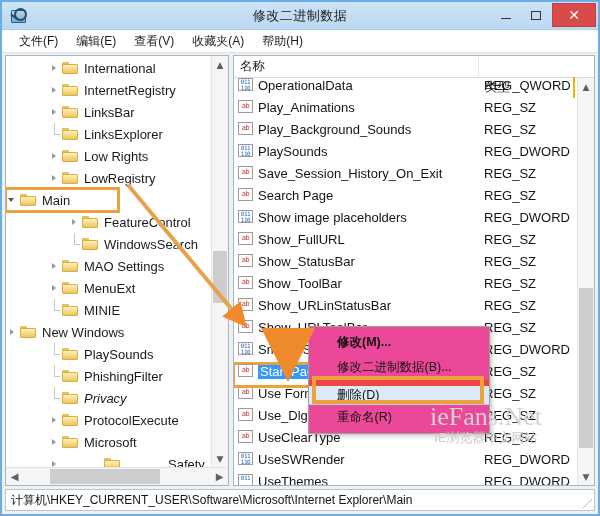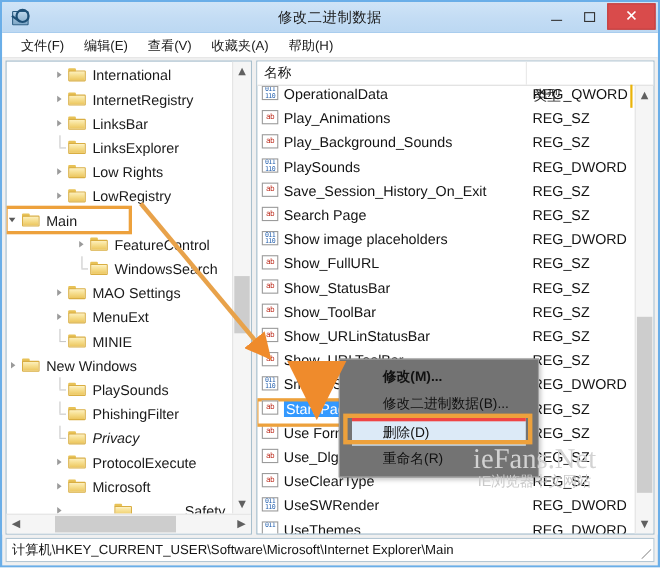--- a/index.html
+++ b/index.html
@@ -381,40 +381,40 @@
     width: 9px; height: 9px;
     background:
       linear-gradient(135deg, transparent 45%, #bdbdbd 45%, #bdbdbd 55%, transparent 55%);
   }
 
   
   #ctxmenu {
     position: absolute;
     left: 308px; top: 326px;
     width: 182px;
-    background: #737373;
+    background: #ec4899;
     border: 1px solid #a0a0a0;
     box-shadow: 2px 2px 4px rgba(0,0,0,0.22);
-    padding: 3px 11px;
+    padding: 3px 0;
     z-index: 20;
     box-sizing: border-box;
   }
   .ctx-item {
     height: 25px;
     display: flex;
     align-items: center;
     padding-left: 28px;
     font-size: 12.5px;
     color: #111;
     box-sizing: border-box;
   }
   .ctx-item.bold { font-weight: bold; }
   .ctx-item.hl {
     background: #dceaf7;
-    border-top: 3px solid #ef4444;
+    border-top: 6px solid #ef4444;
     border-bottom: 1px solid #bcd6ee;
   }
 
   
   #anno-layer {
     position: absolute;
     left: 0; top: 0; width: 600px; height: 516px;
     pointer-events: none;
     z-index: 30;
   }

